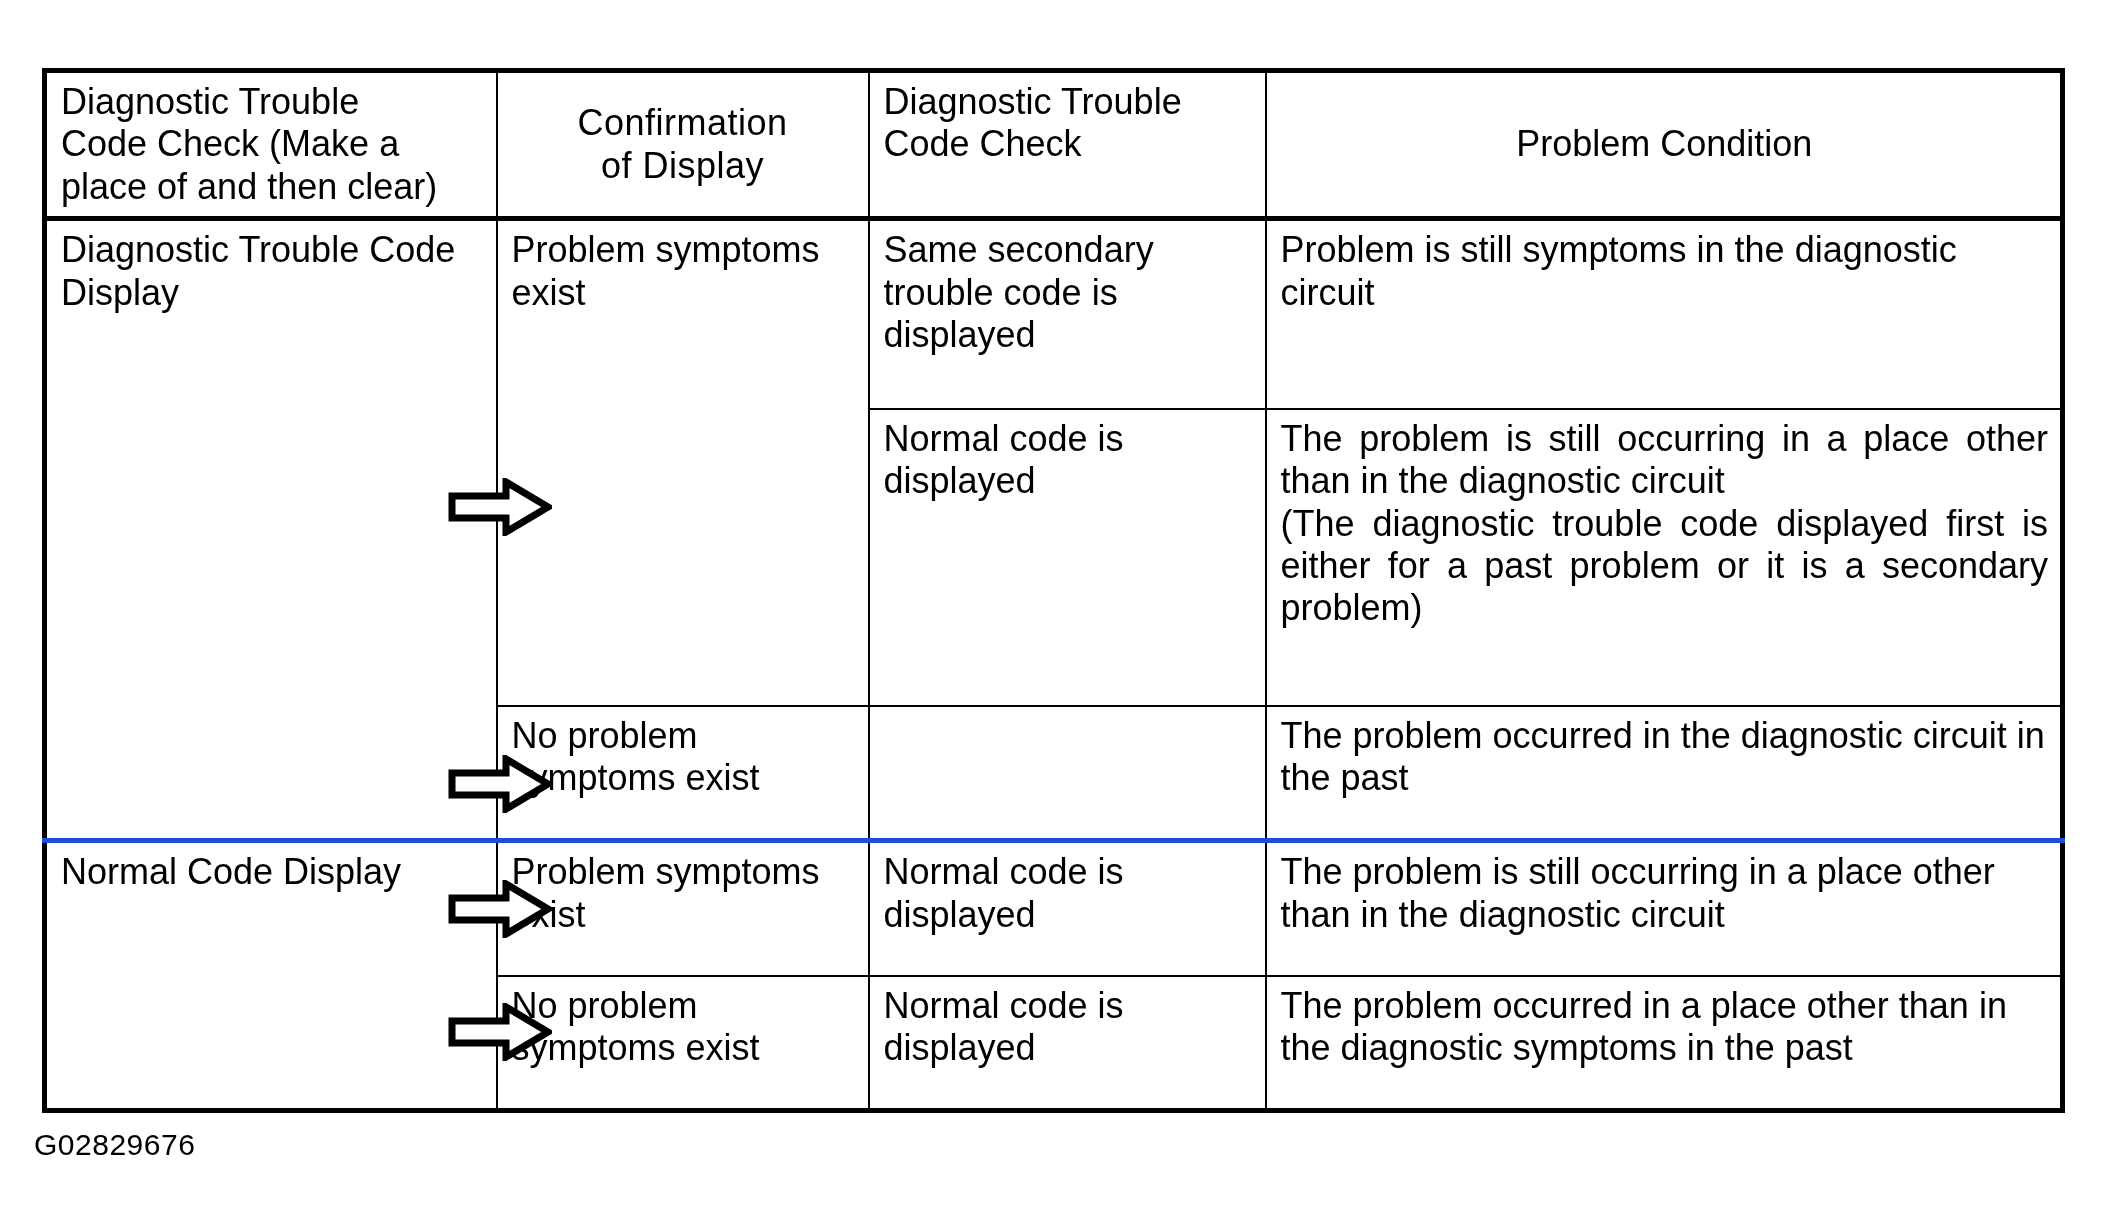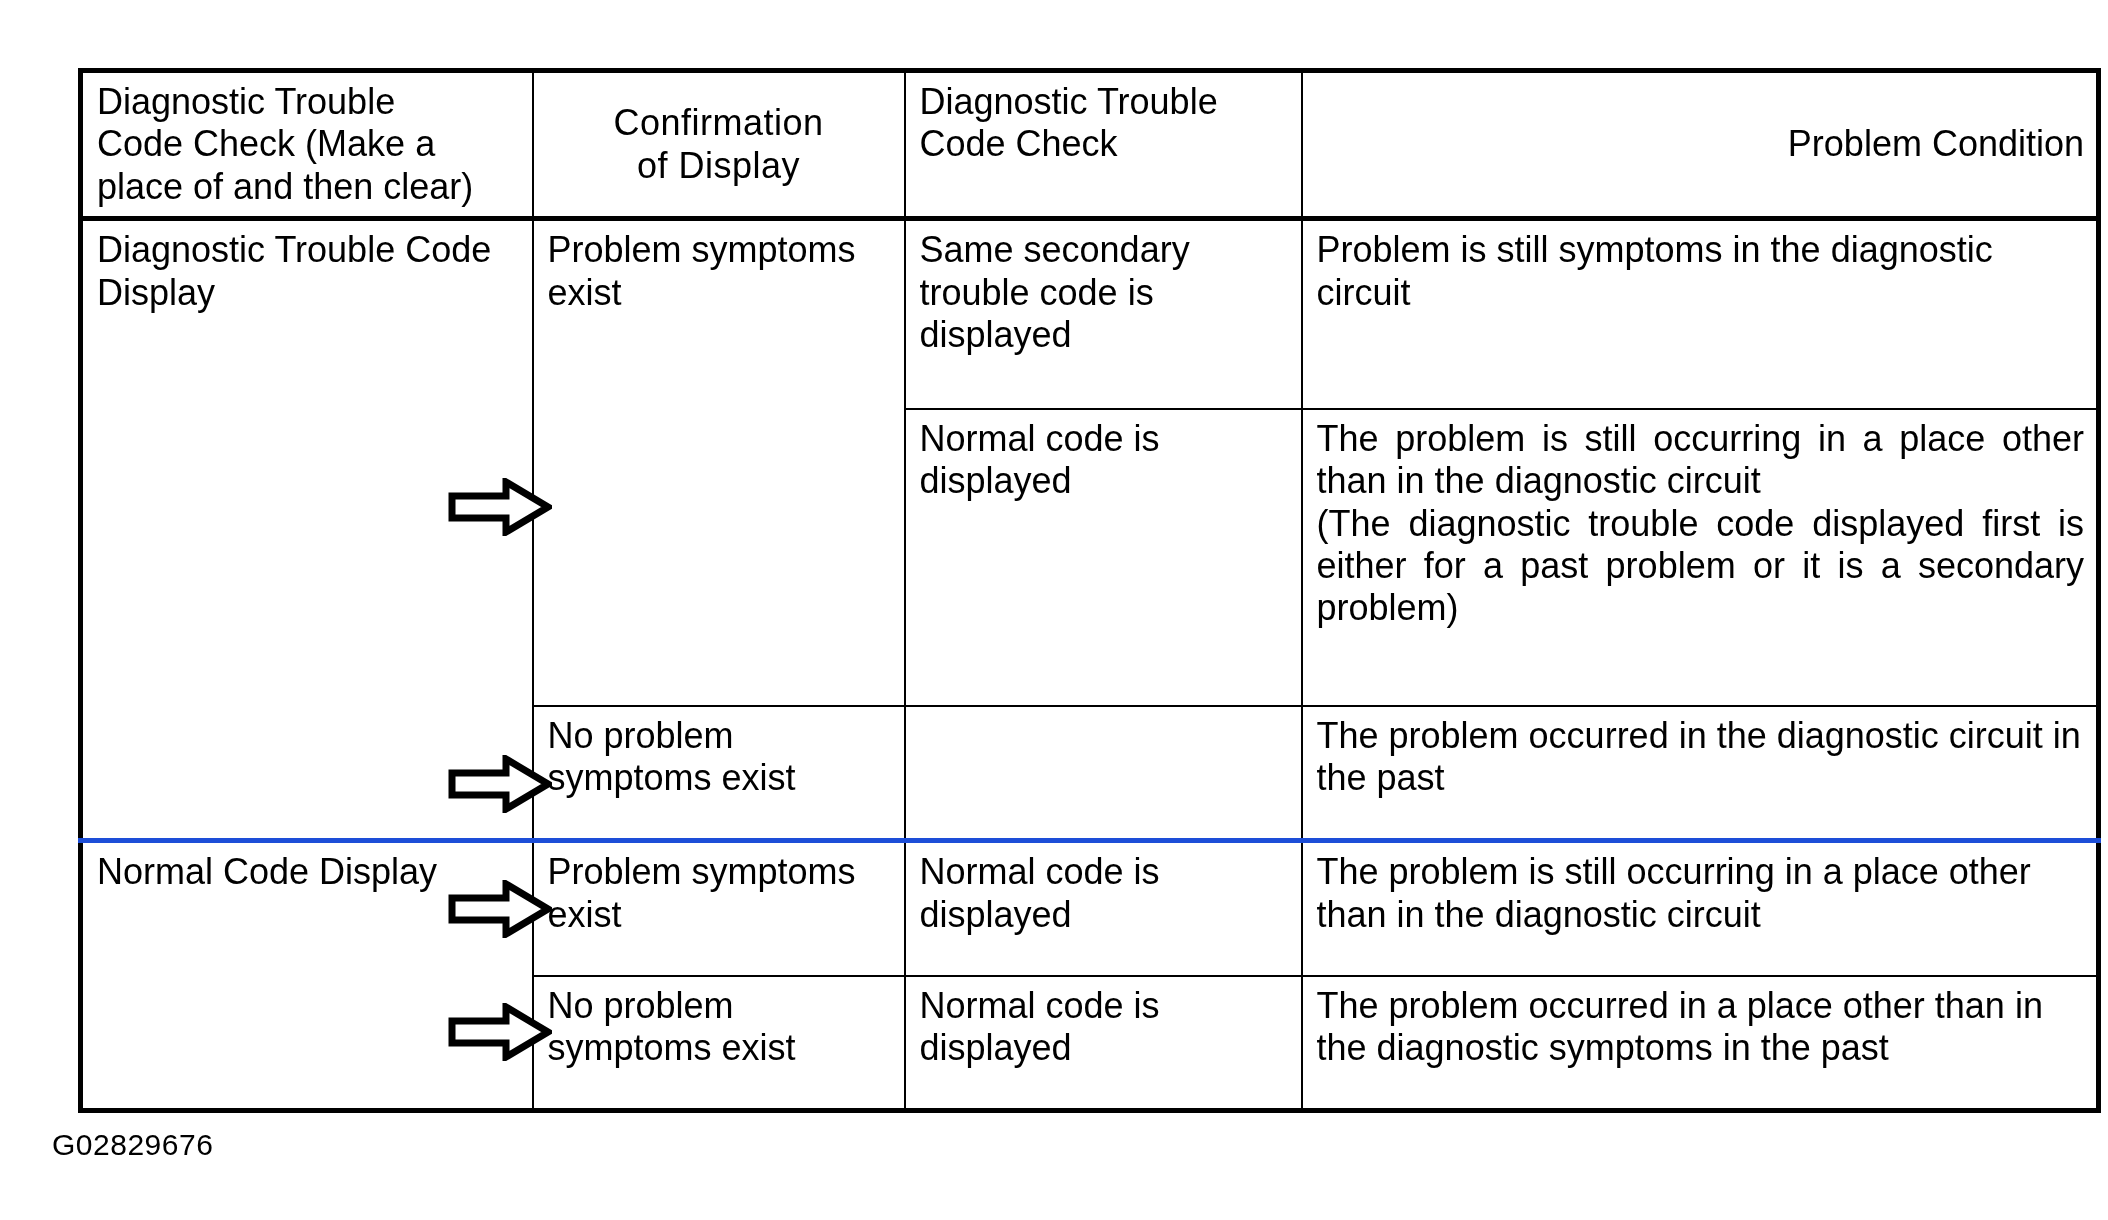--- a/index.html
+++ b/index.html
@@ -23,21 +23,20 @@
     height: 1220px;
   }
 
   
   .table-wrap {
     position: absolute;
     left: 42px;
     top: 68px;
     width: 2018px;
     height: 1045px;
-    margin-left: 36px;
   }
 
   table.dtc-table {
     width: 2018px;
     height: 1045px;
     border-collapse: collapse;
     table-layout: fixed;
     background: #fff;
   }
 
@@ -69,21 +68,21 @@
     text-align: center;
     vertical-align: middle;
     letter-spacing: 0.5px;
     padding-left: 12px;
   }
   thead th.centered .hl {
     display: block;
   }
   thead th.vcenter {
     vertical-align: middle;
-    text-align: right;
+    text-align: center;
   }
 
   
   col.c1 { width: 452px; }
   col.c2 { width: 372px; }
   col.c3 { width: 397px; }
   col.c4 { width: 797px; }
 
   
   tr.group-start > td,
@@ -101,21 +100,21 @@
     position: absolute;
     width: 104px;
     height: 58px;
     pointer-events: none;
   }
   .arrow svg { display: block; width: 104px; height: 58px; }
 
   
   .caption {
     position: absolute;
-    left: 52px;
+    left: 34px;
     top: 1128px;
     font-size: 30px;
     font-family: "Liberation Sans", sans-serif;
     letter-spacing: 0.5px;
     color: #000;
   }
 
   .blank { }
 </style>
 </head>

